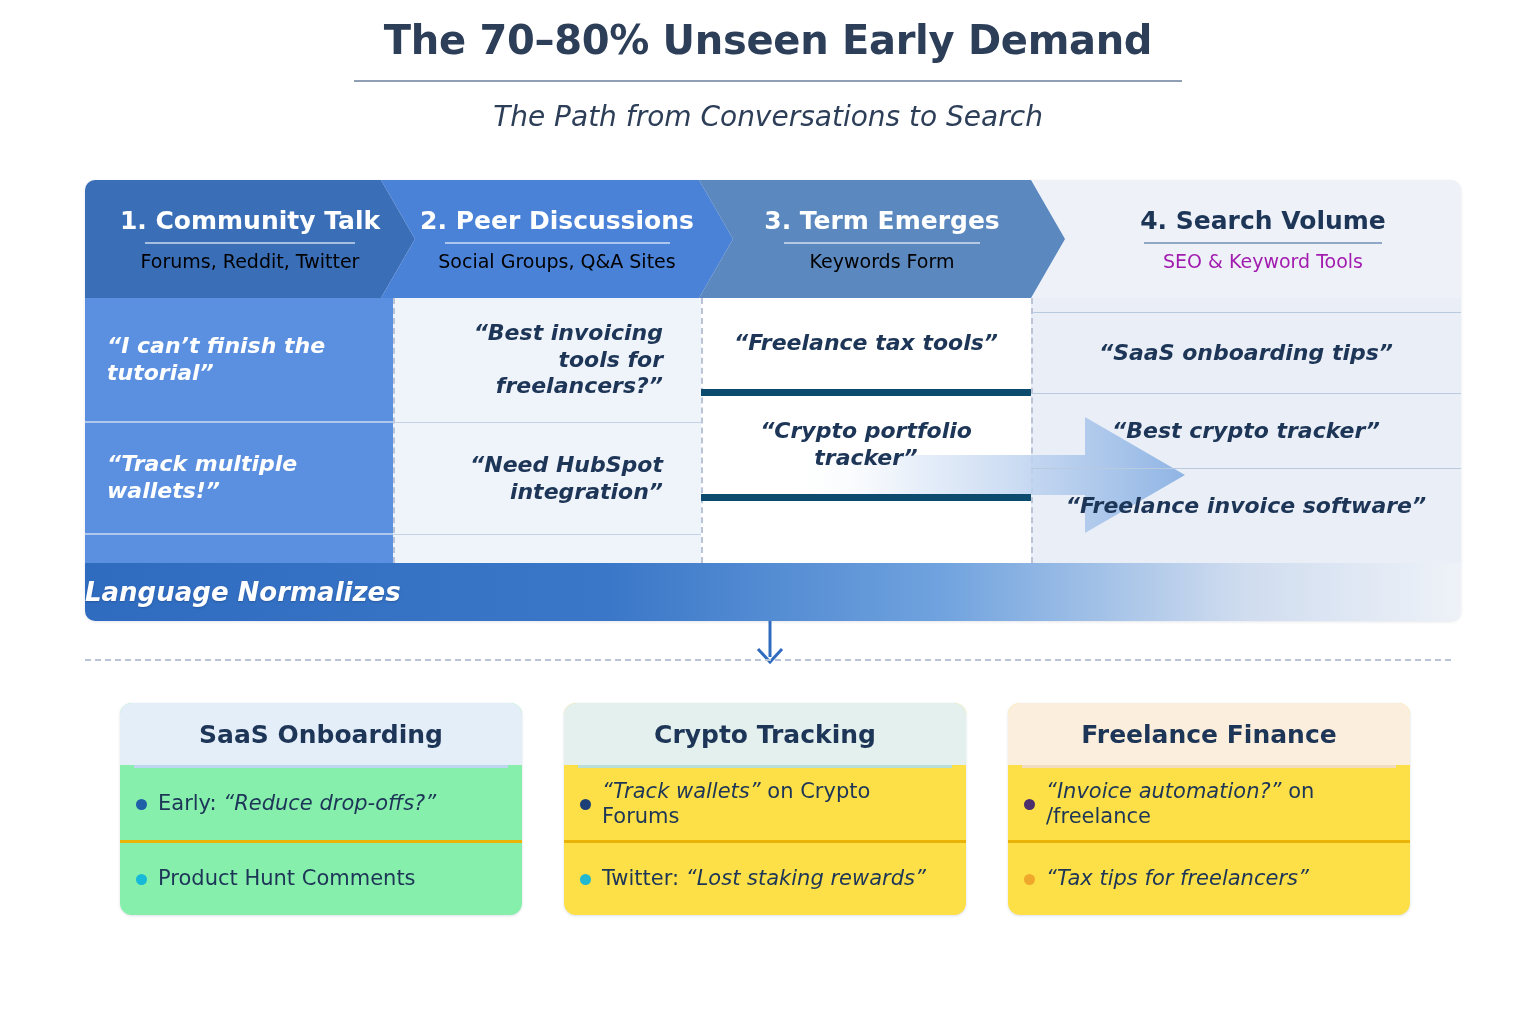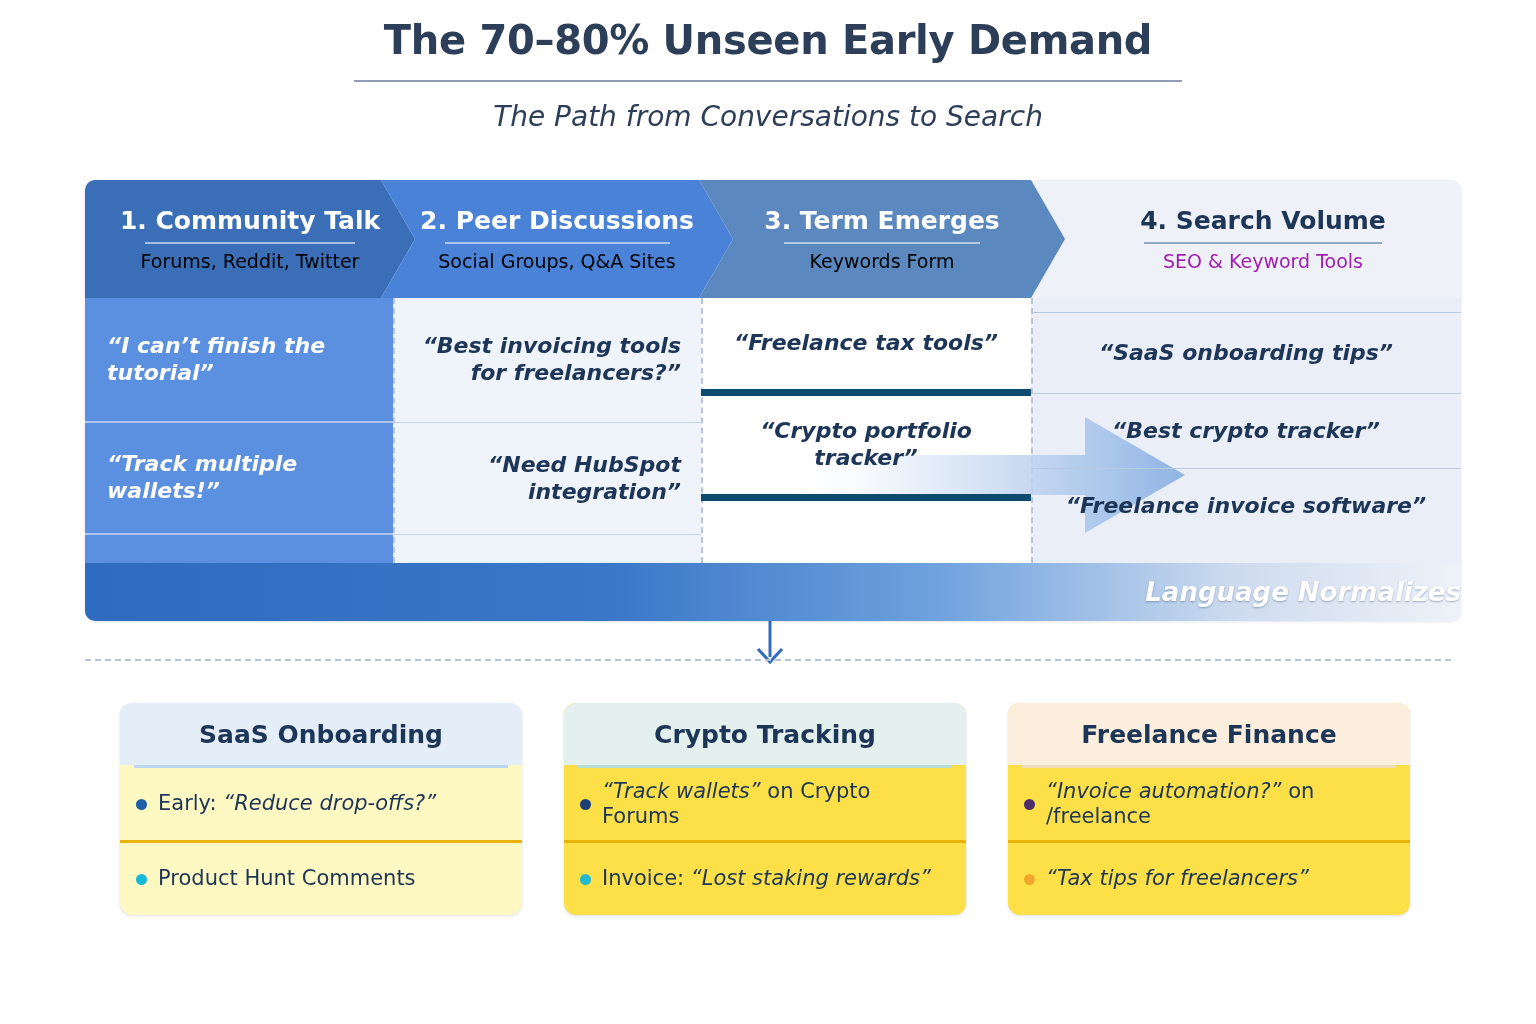--- a/index.html
+++ b/index.html
@@ -80,21 +80,21 @@
     font-style:italic;font-weight:bold;font-size:22px;line-height:1.22;
     box-sizing:border-box;display:flex;align-items:center;
     position:relative;z-index:3;
   }
   #col-1 .quote{color:#ffffff;justify-content:flex-end;text-align:left;
                 padding:0 22px;border-bottom:2px solid rgba(255,255,255,.5);}
   #col-1 .quote:first-child{flex:0 0 125px;}
   #col-1 .quote:nth-child(2){flex:0 0 112px;}
 
   #col-2 .quote{color:#1d3557;justify-content:flex-end;text-align:right;
-                padding:0 20px;border-bottom:1px solid #c3d2e6;}
+                padding:0 38px;border-bottom:1px solid #c3d2e6;}
   #col-2 .quote:first-child{flex:0 0 125px;}
   #col-2 .quote:nth-child(2){flex:0 0 112px;text-align:right;}
 
   #col-3 .quote{color:#1d3557;justify-content:center;text-align:center;
                 padding:0 12px;border-bottom:7px solid #0c4a6e;}
   #col-3 .quote:first-child{flex:0 0 98px;}
   #col-3 .quote:nth-child(2){flex:0 0 105px;}
 
   #col-4 .quote{color:#1d3557;justify-content:center;text-align:center;
                 padding:0 14px;border-bottom:1px solid #b9c9de;}
@@ -105,21 +105,21 @@
   
   #flow-arrow{
     position:absolute;left:700px;top:231px;width:400px;height:128px;
     z-index:2;pointer-events:none;
   }
 
   
   #normalize-bar{
     position:absolute;left:0;top:383px;width:1376px;height:58px;
     background:linear-gradient(90deg,#2f6cc0 0%,#3a77c8 38%,#6fa2de 62%,#cfdcef 84%,#eef2f8 100%);
-    display:flex;align-items:center;justify-content:flex-end;
+    display:flex;align-items:center;justify-content:flex-start;
   }
   #normalize-label{
     font-size:26px;font-weight:bold;font-style:italic;color:#ffffff;
     text-shadow:0 1px 2px rgba(20,50,100,.35);
   }
 
   
   #connector{position:absolute;left:740px;top:621px;width:60px;height:45px;}
 
   
@@ -148,21 +148,21 @@
     flex:1;display:flex;align-items:center;padding:0 16px;
     font-size:21px;color:#1d3557;
   }
   .bullet-row + .bullet-row{border-top:3px solid #eab308;}
   .dot{
     width:11px;height:11px;border-radius:50%;flex:0 0 11px;margin-right:11px;
   }
   .bullet-text{line-height:1.2;}
   .bullet-text i{font-style:italic;}
 
-  #card-1{background:#fef9c3;}
+  #card-1{background:#86efac;}
   #card-1 .card-head{background:#e4eef8;}
   #card-1 .card-head-rule{background:#bcd7ef;}
   #card-2 .card-head{background:#e3f0ed;}
   #card-2 .card-head-rule{background:#b9ded6;}
   #card-3 .card-head{background:#fbeedc;}
   #card-3 .card-head-rule{background:#f2dcbe;}
 </style>
 </head>
 <body>
 
@@ -271,21 +271,21 @@
   <div class="card" id="card-2">
     <div class="card-head">Crypto Tracking</div>
     <div class="card-head-rule"></div>
     <div class="card-body">
       <div class="bullet-row">
         <span class="dot" style="background:#1d3f77"></span>
         <span class="bullet-text"><span></span><i>“Track wallets”</i><span> on Crypto Forums</span></span>
       </div>
       <div class="bullet-row">
         <span class="dot" style="background:#22b8cf"></span>
-        <span class="bullet-text"><span>Invoice: </span><i>“Lost staking rewards”</i><span></span></span>
+        <span class="bullet-text"><span>Twitter: </span><i>“Lost staking rewards”</i><span></span></span>
       </div>
     </div>
   </div>
 
   <div class="card" id="card-3">
     <div class="card-head">Freelance Finance</div>
     <div class="card-head-rule"></div>
     <div class="card-body">
       <div class="bullet-row">
         <span class="dot" style="background:#4b2e6b"></span>

